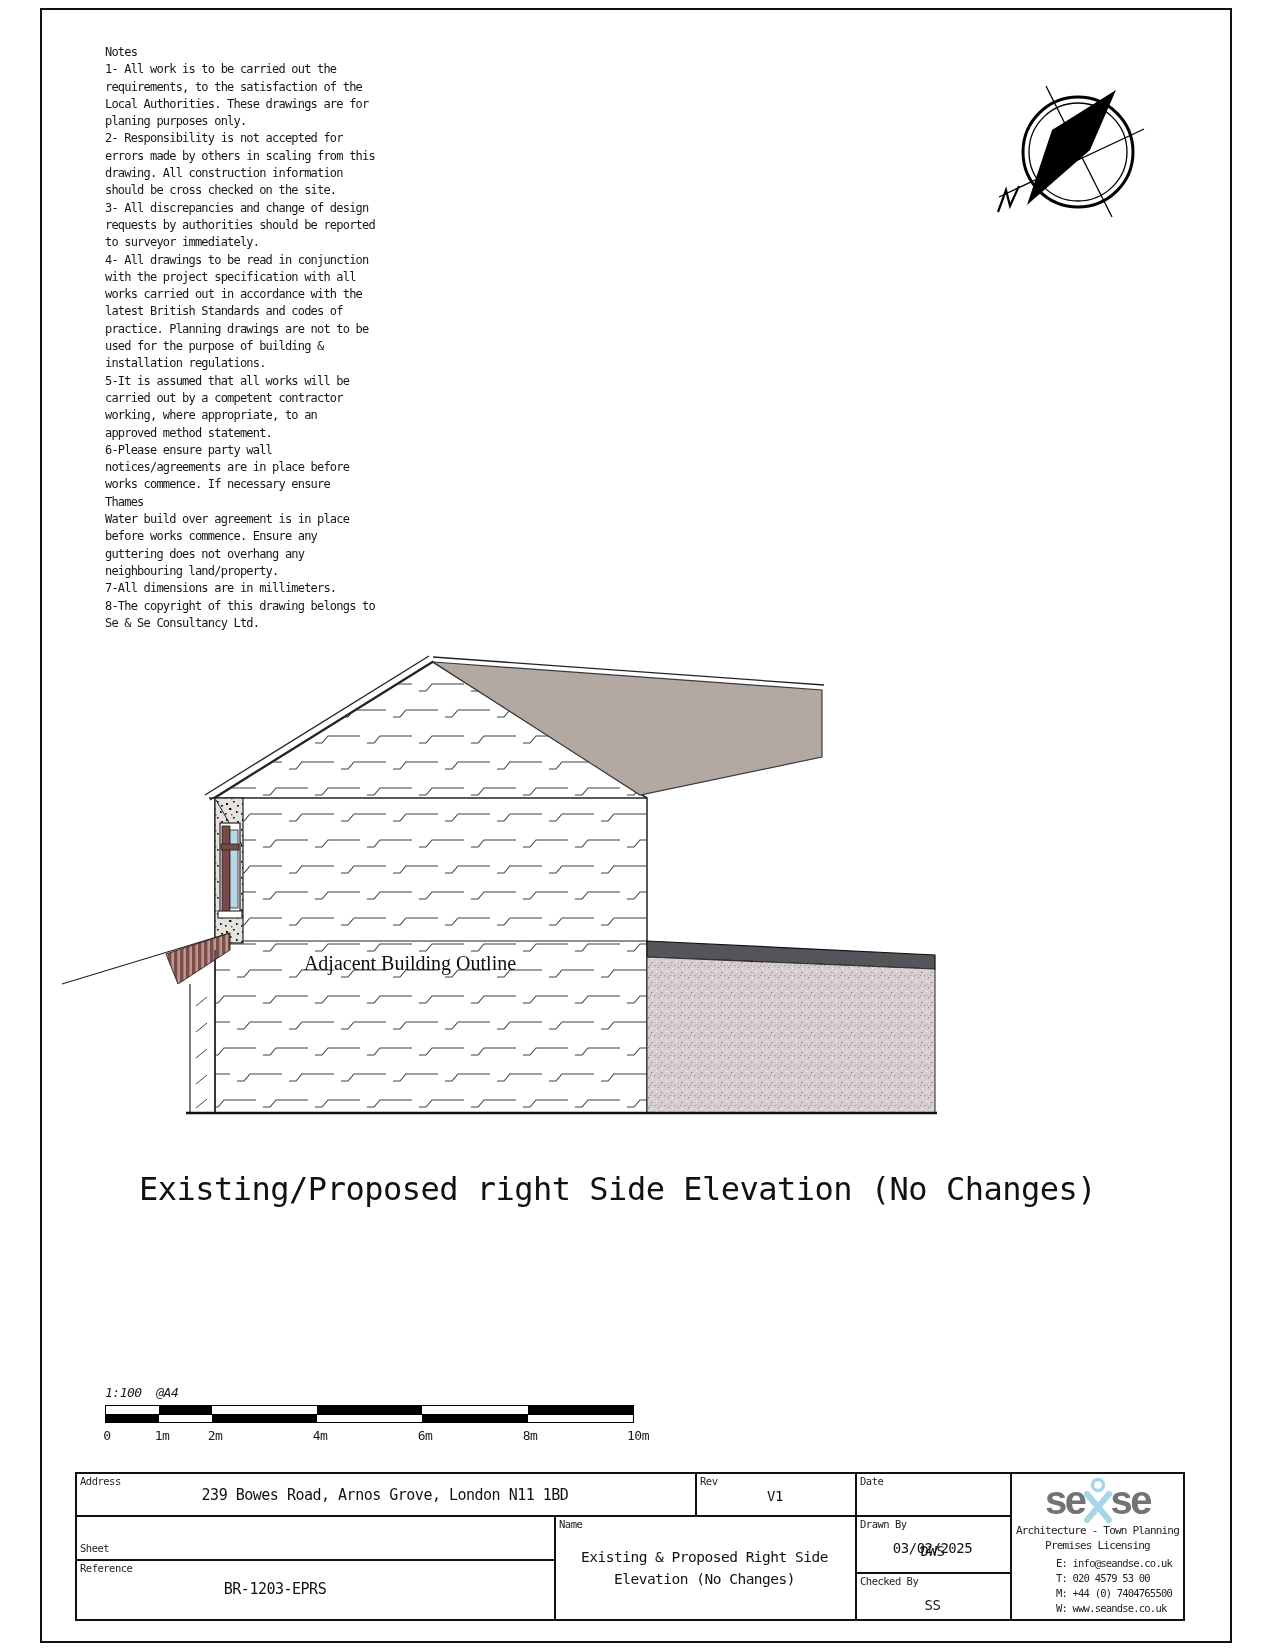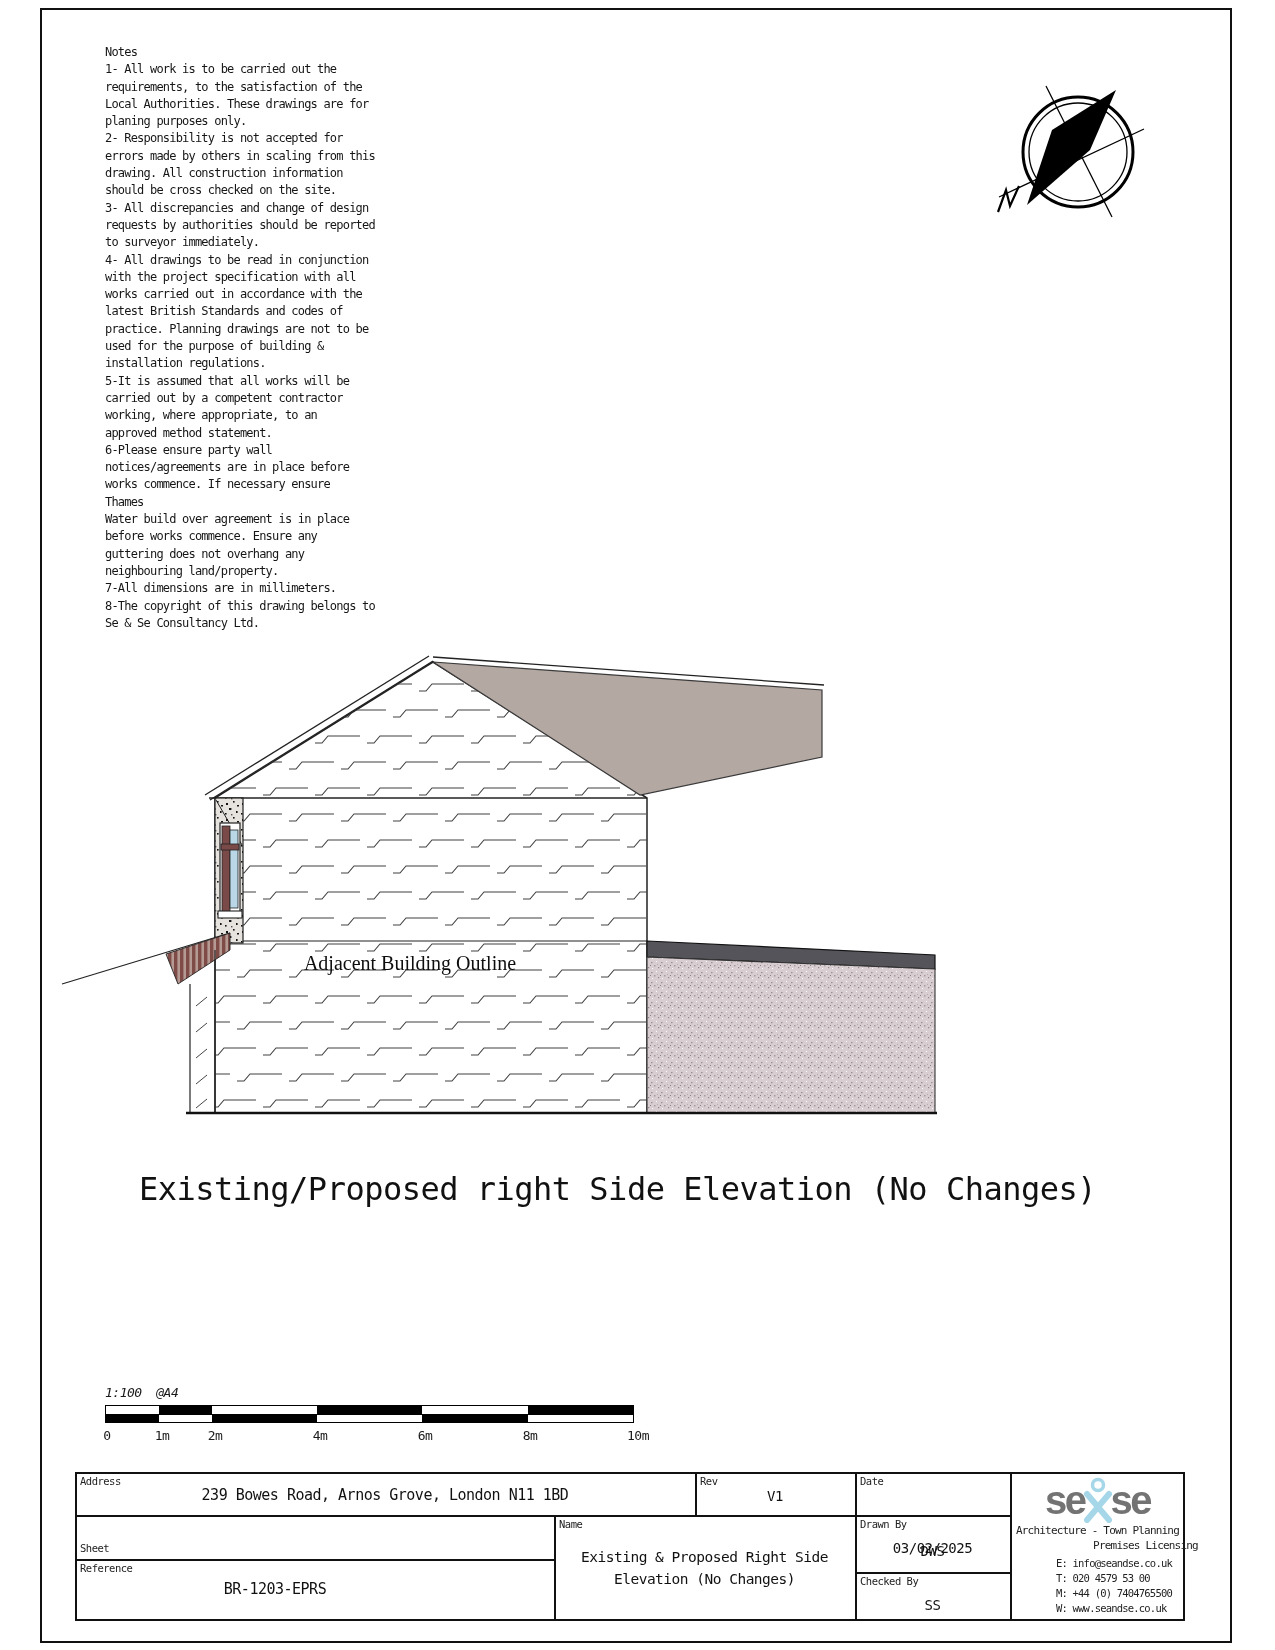--- a/index.html
+++ b/index.html
@@ -229,19 +229,19 @@
   <div class="logo-row">
     <span class="logo-se">se</span>
     <svg width="30" height="46" viewBox="0 0 30 46" style="margin:0 -2px;">
       <circle cx="15" cy="8" r="5.5" fill="none" stroke-width="3.5" stroke="#a6d7e8"></circle>
       <path d="M4,17 L26,43" fill="none" stroke-width="6" stroke-linecap="round" stroke="#a6d7e8"></path>
       <path d="M26,17 L4,43" fill="none" stroke-width="6" stroke-linecap="round" stroke="#a6d7e8"></path>
     </svg>
     <span class="logo-se">se</span>
   </div>
   <div class="logo-tag" style="top:1524px;">Architecture - Town Planning</div>
-  <div class="logo-tag" style="top:1539px;padding-left:48px;">Premises Licensing</div>
+  <div class="logo-tag" style="top:1539px;">Premises Licensing</div>
   <div class="logo-contact" style="top:1556px;">E: info@seandse.co.uk</div>
   <div class="logo-contact" style="top:1571px;">T: 020 4579 53 00</div>
   <div class="logo-contact" style="top:1586px;">M: +44 (0) 7404765500</div>
   <div class="logo-contact" style="top:1601px;">W: www.seandse.co.uk</div>
 
 </div>
 
 </body></html>

